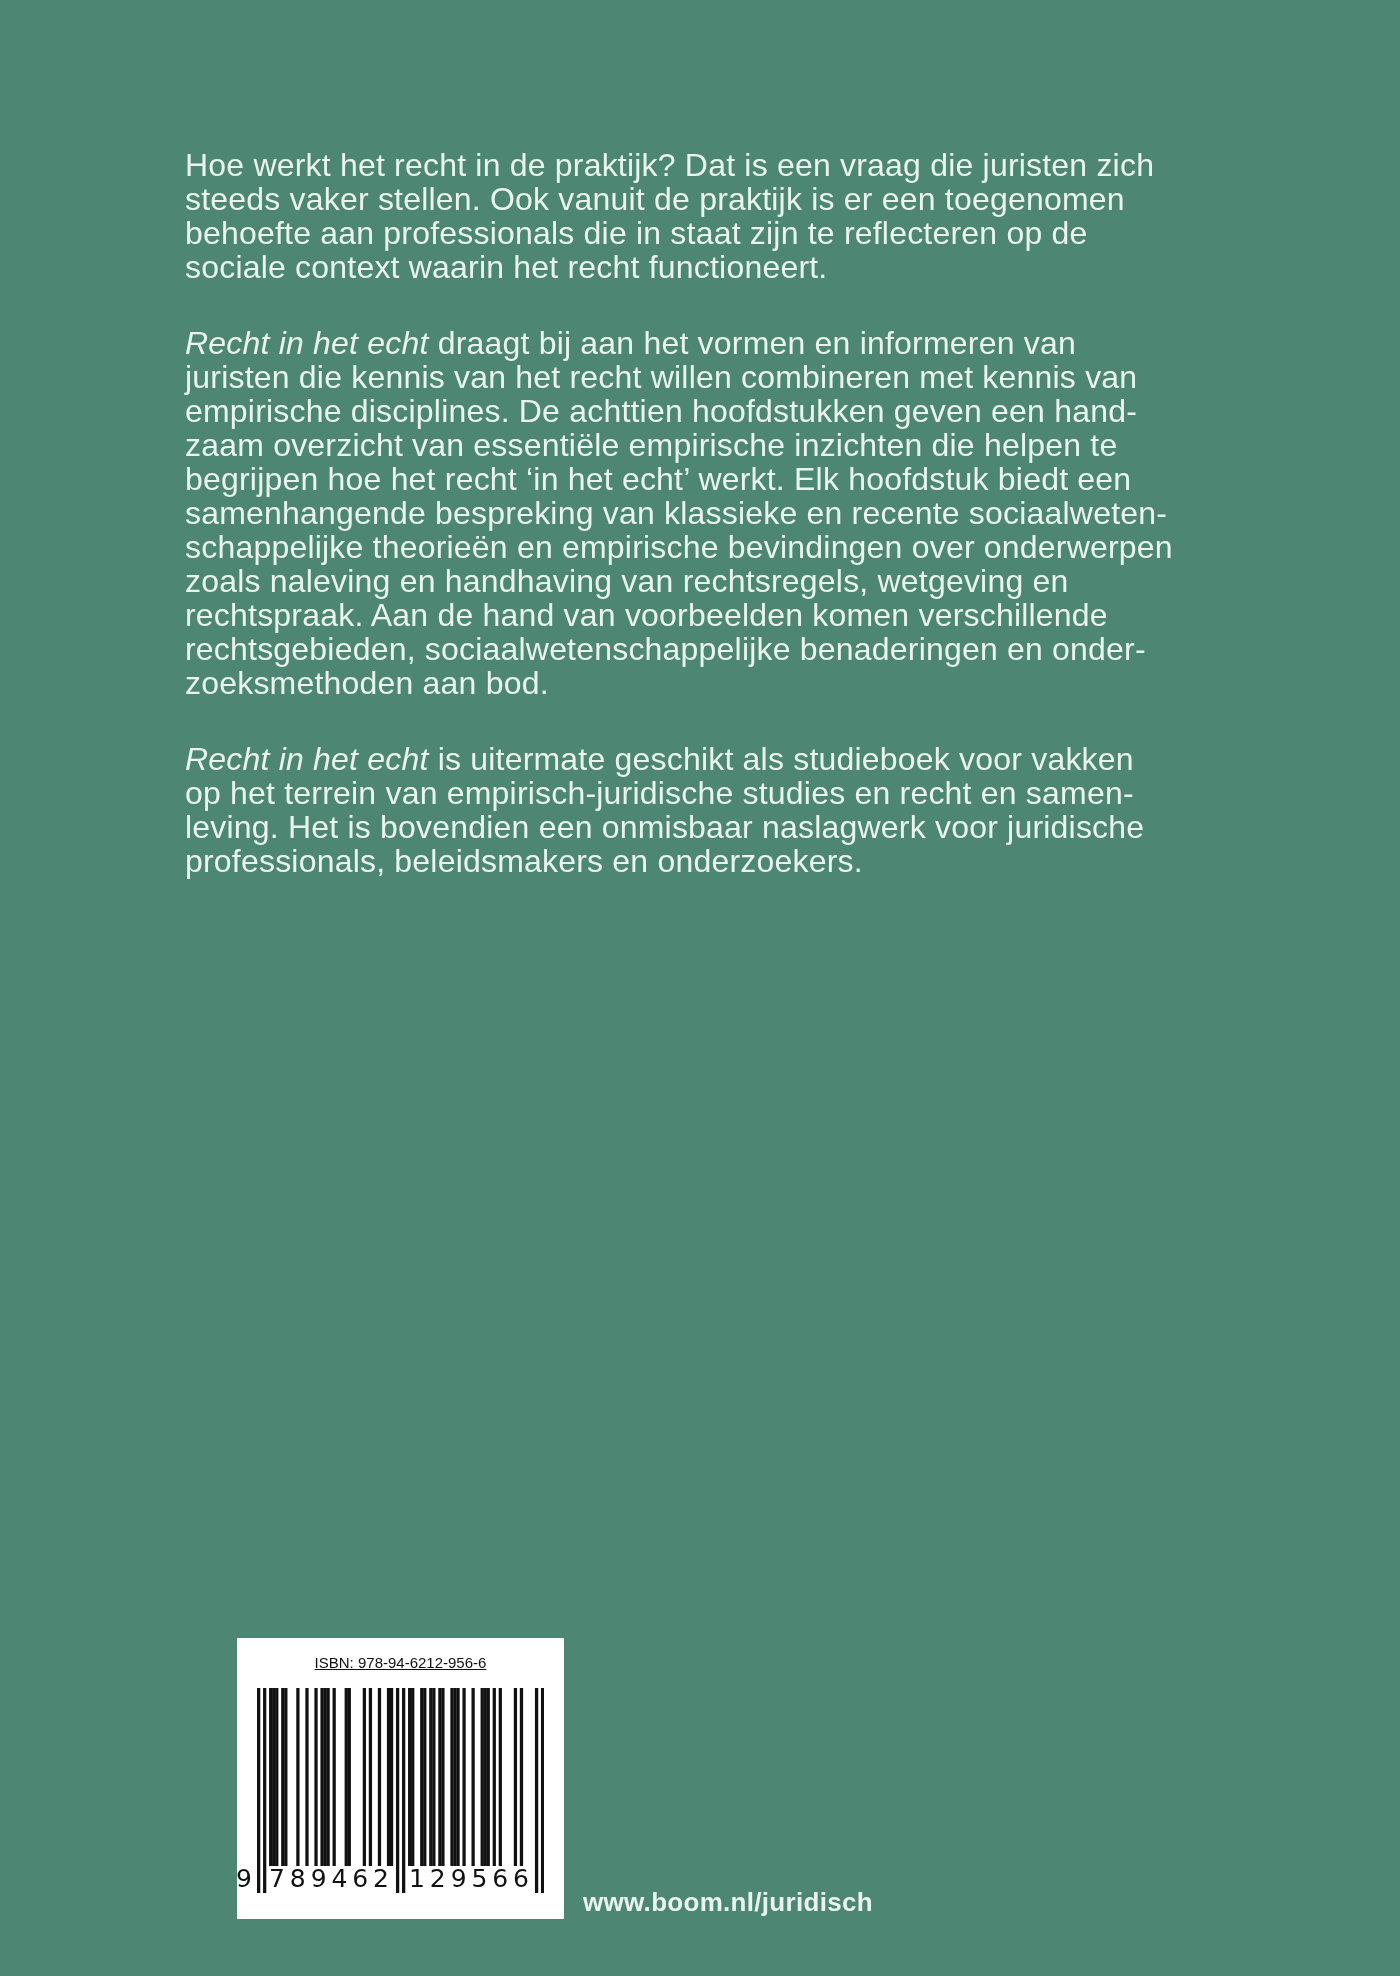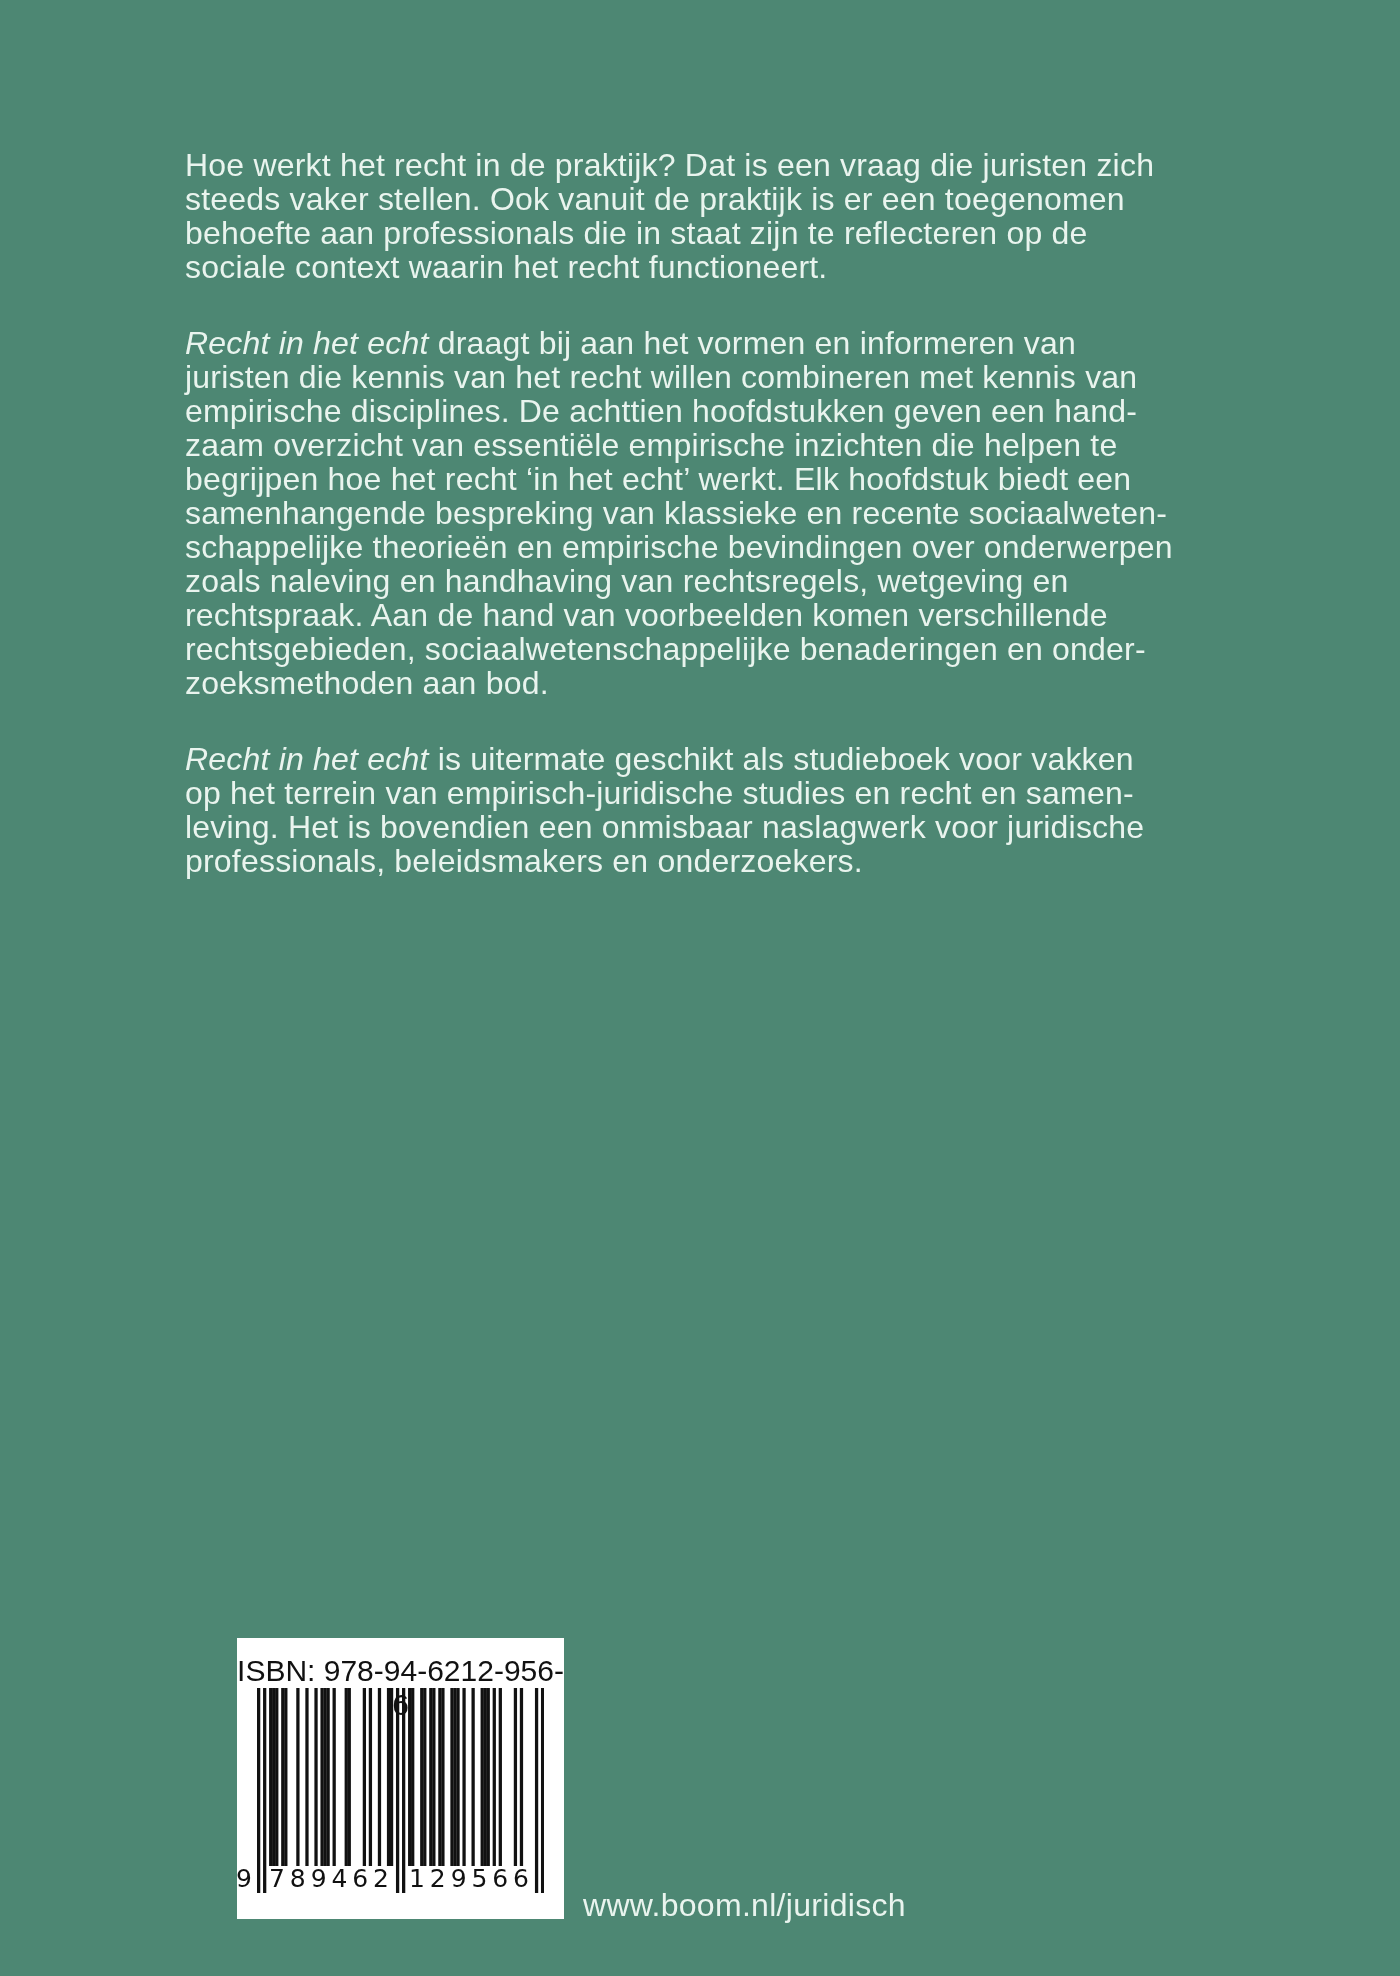--- a/index.html
+++ b/index.html
@@ -40,23 +40,24 @@
     width: 327px;
     height: 281px;
     background: #ffffff;
   }
   .isbn-label {
     position: absolute;
     top: 16px;
     left: 0;
     width: 100%;
     text-align: center;
-    font-size: 30px;
+    font-size: 15px;
     color: #111111;
     font-family: "Liberation Sans", sans-serif;
+    text-decoration: underline;
   }
   .barcode {
     position: absolute;
     left: 20px;
     top: 50px;
     width: 287px;
     height: 210px;
   }
   .barcode svg {
     position: absolute;
@@ -84,22 +85,22 @@
     top: 0;
     display: flex;
     justify-content: space-between;
   }
   .bc-group-left  { left: 12px;  width: 120px; }
   .bc-group-right { left: 152px; width: 120px; }
   .site-url {
     position: absolute;
     left: 583px;
     top: 1887px;
-    font-size: 32px;
-    font-weight: 400;
+    font-size: 26px;
+    font-weight: 700;
     letter-spacing: 0.3px;
     color: #e9f4ee;
     white-space: nowrap;
   }
 </style>
 </head>
 <body>
 
 <div class="cover">
 

